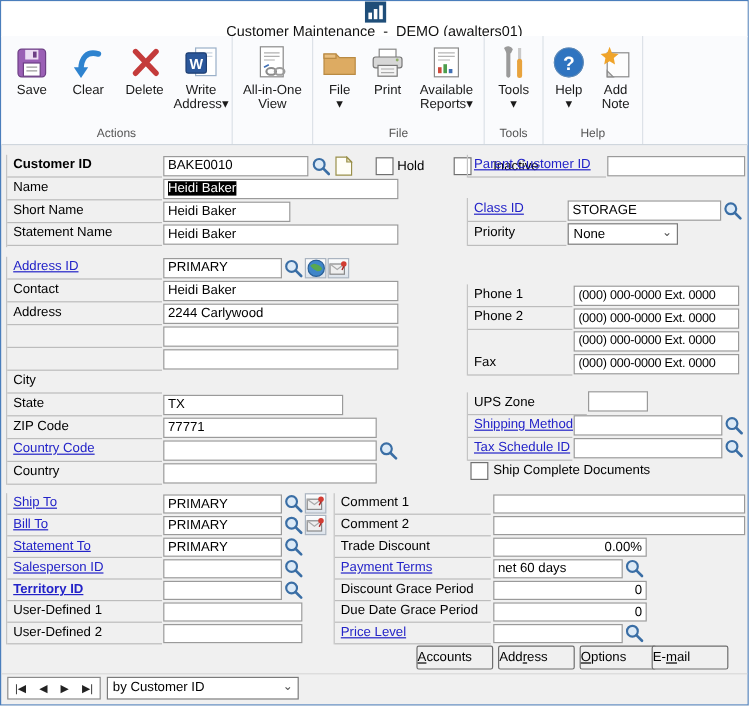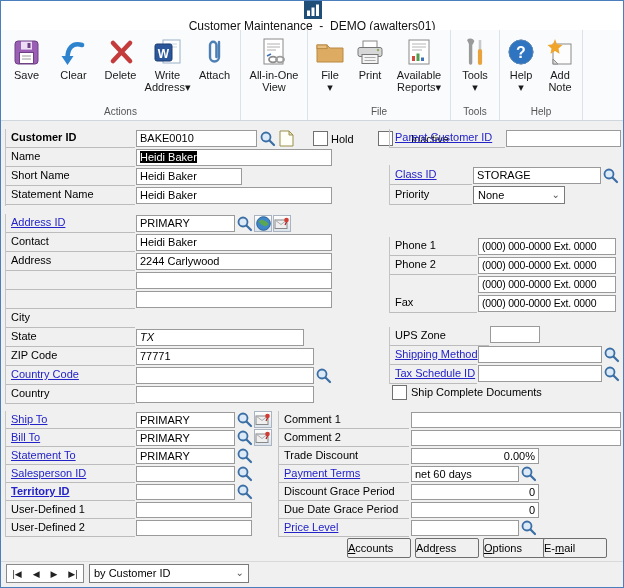--- a/index.html
+++ b/index.html
@@ -118,29 +118,20 @@
                 <rect x="9" y="2" width="17" height="23" fill="#fff" stroke="#9ab0c8"></rect>
                 <line x1="12" y1="6" x2="23" y2="6" stroke="#c9d4e0"></line>
                 <line x1="12" y1="9" x2="23" y2="9" stroke="#c9d4e0"></line>
                 <rect x="1" y="6" width="17" height="17" rx="2" fill="#2b579a" stroke="#1e3f73"></rect>
                 <text x="9.5" y="19.5" font-size="12" font-weight="bold" fill="#fff" text-anchor="middle" font-family="Liberation Sans, sans-serif">W</text>
               </svg>
           </span>
           <span class="rlbl">Write</span>
           <span class="rlbl">Address▾</span>
         </div>
-        <div class="rbtn">
-          <span class="ricon">
-            <svg width="24" height="29" viewBox="0 0 24 29">
-                <path d="M16 4 v15 a4.5 4.5 0 0 1 -9 0 V7 a3.2 3.2 0 0 1 6.4 0 v12" fill="none" stroke="#4d7fb5" stroke-width="2.4" stroke-linecap="round"></path>
-              </svg>
-          </span>
-          <span class="rlbl">Attach</span>
-          <span class="rlbl"></span>
-        </div>
       </div>
       <div class="rglabel">Actions</div>
     </div>
 
     <div class="rgroup">
       <div class="rbuttons">
         <div class="rbtn" style="width:62px;">
           <span class="ricon">
             <svg width="28" height="30" viewBox="0 0 28 30">
                 <rect x="4" y="2" width="19" height="25" fill="#fff" stroke="#8a8a8a"></rect>
@@ -329,21 +320,21 @@
         <rect x="1" y="4" width="12" height="8.5" fill="#efefef" stroke="#888"></rect>
         <path d="M1 4 l6 4.5 L13 4" fill="none" stroke="#aaa"></path>
         <circle cx="12.5" cy="4" r="2.3" fill="#d23c32"></circle>
         <line x1="12.5" y1="6" x2="11" y2="9" stroke="#a22" stroke-width="1.2"></line>
       </svg>
   </span>
   <div class="fld" style="left:135px;top:233px;width:196px;">Heidi Baker</div>
   <div class="fld" style="left:135px;top:252px;width:196px;">2244 Carlywood</div>
   <div class="fld" style="left:135px;top:271px;width:196px;"></div>
   <div class="fld" style="left:135px;top:290px;width:196px;"></div>
-  <div class="fld" style="left:135px;top:328px;width:168px;font-style:italic;">TX</div>
+  <div class="fld" style="left:135px;top:328px;width:150px;">TX</div>
   <div class="fld" style="left:135px;top:347px;width:178px;">77771</div>
   <div class="fld" style="left:135px;top:366px;width:178px;"></div>
   <span class="lookup" style="left:314px;top:366px;">
     <svg width="17" height="17">
         <circle cx="7" cy="7" r="4.5" fill="#dceaf7" stroke="#3a6ea5" stroke-width="1.8"></circle>
         <line x1="10.5" y1="10.5" x2="15" y2="15" stroke="#3a6ea5" stroke-width="2.2" stroke-linecap="round"></line>
       </svg>
   </span>
   <div class="fld" style="left:135px;top:385px;width:178px;"></div>
 

